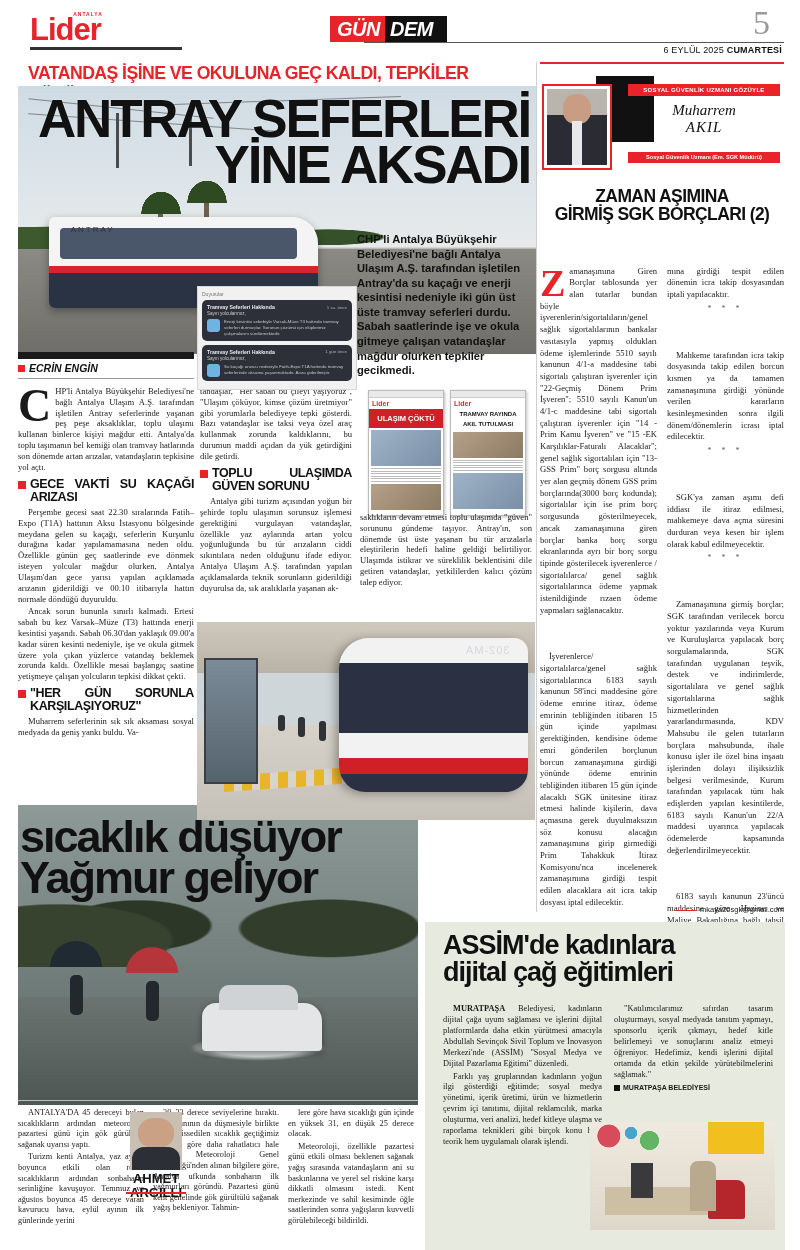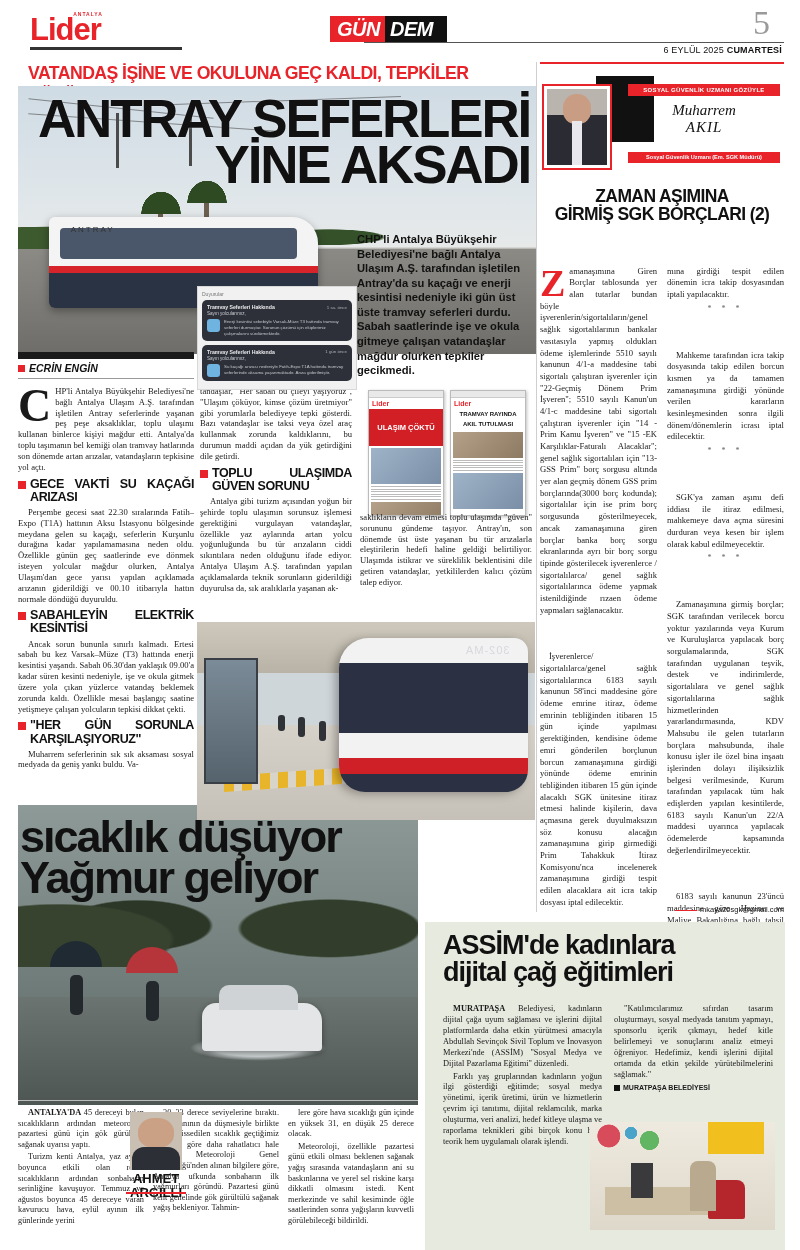--- a/index.html
+++ b/index.html
@@ -204,21 +204,21 @@
   .notif .s { font-size:4.6px; color:#c9c9d0; margin-top:1px; }
   .notif .body { display:flex; gap:4px; margin-top:3px; }
   .notif .ic { width:13px; height:13px; background:#6fb3e0; border-radius:3px; flex:none; }
   .notif .txt { font-size:4.4px; line-height:1.35; color:#c5c5cc; }
 
   
   .clips { position:absolute; left:368px; top:390px; width:162px; height:128px; display:flex; gap:6px; }
   .clip { width:76px; height:126px; background:#fff; border:1px solid #bbb; box-shadow:1px 1px 3px rgba(0,0,0,.25); overflow:hidden; position:relative; }
   .clip .topbar { height:7px; background:#e9e9e9; border-bottom:1px solid #ccc; }
   .clip .nameplate { font-family:"Liberation Sans",sans-serif; font-weight:bold; font-size:7px; color:#e8232a; padding:2px 3px; }
-  .clip .bigred { background:#d21f26; color:#fff; font-family:"Liberation Sans",sans-serif; font-weight:bold; font-size:7.5px; text-align:center; padding:14px 0; }
+  .clip .bigred { background:#d21f26; color:#fff; font-family:"Liberation Sans",sans-serif; font-weight:bold; font-size:7.5px; text-align:center; padding:5px 0; }
   .clip .bigblk { color:#111; font-family:"Liberation Sans",sans-serif; font-weight:bold; font-size:6px; text-align:center; padding:2px 1px; line-height:1.05;}
   .clip .ph { background:linear-gradient(135deg,#9fb3c8,#7a8fa6); margin:2px; height:36px; }
   .clip .ph2 { background:linear-gradient(135deg,#b5a089,#8d7a62); margin:2px; height:26px; }
   .clip .lines { margin:2px; }
   .clip .lines i { display:block; height:1px; background:#bbb; margin-bottom:1.6px; }
 
   
   .tram2 { position:absolute; left:197px; top:622px; width:338px; height:198px; overflow:hidden; background:#cfd6d9; }
   .t2-canopy { position:absolute; left:0; top:0; width:100%; height:26%; background:linear-gradient(#cfc9bd,#b9b3a7); }
   .t2-floor { position:absolute; left:0; bottom:0; width:100%; height:48%; background:linear-gradient(#d7d2c9,#c6c1b8); }
@@ -275,21 +275,21 @@
   .ap-yellow { position:absolute; right:6%; top:0; width:30%; height:30%; background:#f2c01e; }
   .ap-desk { position:absolute; left:8%; bottom:14%; width:74%; height:26%; background:#cdbfa4; }
   .ap-pc { position:absolute; left:22%; bottom:30%; width:12%; height:32%; background:#3a3a3c; }
   .ap-chair { position:absolute; right:16%; bottom:10%; width:20%; height:36%; background:#b5262c; border-radius:8px 8px 2px 2px; }
   .ap-person { position:absolute; right:32%; bottom:18%; width:14%; height:46%; background:#b9a98e; border-radius:8px 8px 0 0; }
 
   
   .wx { position:absolute; left:18px; top:1108px; width:400px; display:flex; gap:9px; }
   .wx-col { width:126px; font-family:"Liberation Serif", serif; font-size:8.3px; line-height:1.28; text-align:justify; color:#1a1a1a;}
   .wx-col p { text-indent:10px; margin-bottom:2px; }
-  .wx-col b { font-weight:bold; }
+  .wx-col b { font-weight:normal; }
   .wx-photo { position:absolute; left:130px; top:1112px; width:52px; height:58px; background:#c9bfb2; overflow:hidden; }
   .wx-face { position:absolute; left:16%; top:10%; width:68%; height:52%; background:#caa184; border-radius:46% 46% 44% 44%; }
   .wx-body { position:absolute; left:4%; bottom:0; width:92%; height:40%; background:#2c2f35; border-radius:12px 12px 0 0;}
   .wx-cap { position:absolute; left:126px; top:1172px; width:60px; text-align:center;
             font-family:"Liberation Sans",sans-serif; font-weight:bold; font-size:13px; line-height:1.1; color:#111;}
   .wx-cap-rule { position:absolute; left:126px; top:1192px; width:60px; height:2px; background:#e8232a; }
   .thin-rule { position:absolute; background:#bbb; height:1px; }
   .vline { position:absolute; width:1px; background:#cfcfcf; }
 </style>
 </head>
@@ -351,24 +351,20 @@
   </div>
   <div class="byline-rule-bot"></div>
 
   <div class="col" style="left:18px; top:386px; width:176px;">
     <p class="dropcap noind">CHP'li Antalya Büyükşehir Belediyesi'ne bağlı Antalya Ulaşım A.Ş. tarafından işletilen Antray seferlerinde yaşanan peş peşe aksaklıklar, toplu ulaşımı kullanan binlerce kişiyi mağdur etti. Antalya'da toplu taşımanın bel kemiği olan tramvay hatlarında son dönemde artan arızalar, vatandaşların tepkisine yol açtı.</p>
     <div class="subhead">
       <span class="sq"></span>
       <span>GECE VAKTİ SU KAÇAĞI ARIZASI</span>
     </div>
     <p>Perşembe gecesi saat 22.30 sıralarında Fatih–Expo (T1A) hattının Aksu İstasyonu bölgesinde meydana gelen su kaçağı, seferlerin Kurşunlu durağına kadar yapılamamasına neden oldu. Özellikle günün geç saatlerinde eve dönmek isteyen yolcular mağdur olurken, Antalya Ulaşım'dan gece yarısı yapılan açıklamada arızanın giderildiği ve 00.10 itibarıyla hattın normale döndüğü duyuruldu.</p>
-    <div class="subhead">
-      <span class="sq"></span>
-      <span>SABAHLEYİN ELEKTRİK KESİNTİSİ</span>
-    </div>
     <p>Ancak sorun bununla sınırlı kalmadı. Ertesi sabah bu kez Varsak–Müze (T3) hattında enerji kesintisi yaşandı. Sabah 06.30'dan yaklaşık 09.00'a kadar süren kesinti nedeniyle, işe ve okula gitmek üzere yola çıkan yüzlerce vatandaş beklemek zorunda kaldı. Özellikle mesai başlangıç saatine yetişmeye çalışan yolcuların tepkisi dikkat çekti.</p>
     <div class="subhead">
       <span class="sq"></span>
       <span>"HER GÜN SORUNLA KARŞILAŞIYORUZ"</span>
     </div>
     <p>Muharrem seferlerinin sık sık aksaması sosyal medyada da geniş yankı buldu. Va-</p>
   </div>
 
   <div class="col" style="left:200px; top:386px; width:152px;">
     <p class="noind">tandaşlar, "Her sabah bu çileyi yaşıyoruz", "Ulaşım çöküyor, kimse çözüm üretmiyor" gibi yorumlarla belediyeye tepki gösterdi. Bazı vatandaşlar ise taksi veya özel araç kullanmak zorunda kaldıklarını, bu durumun maddi açıdan da yük getirdiğini dile getirdi.</p>

